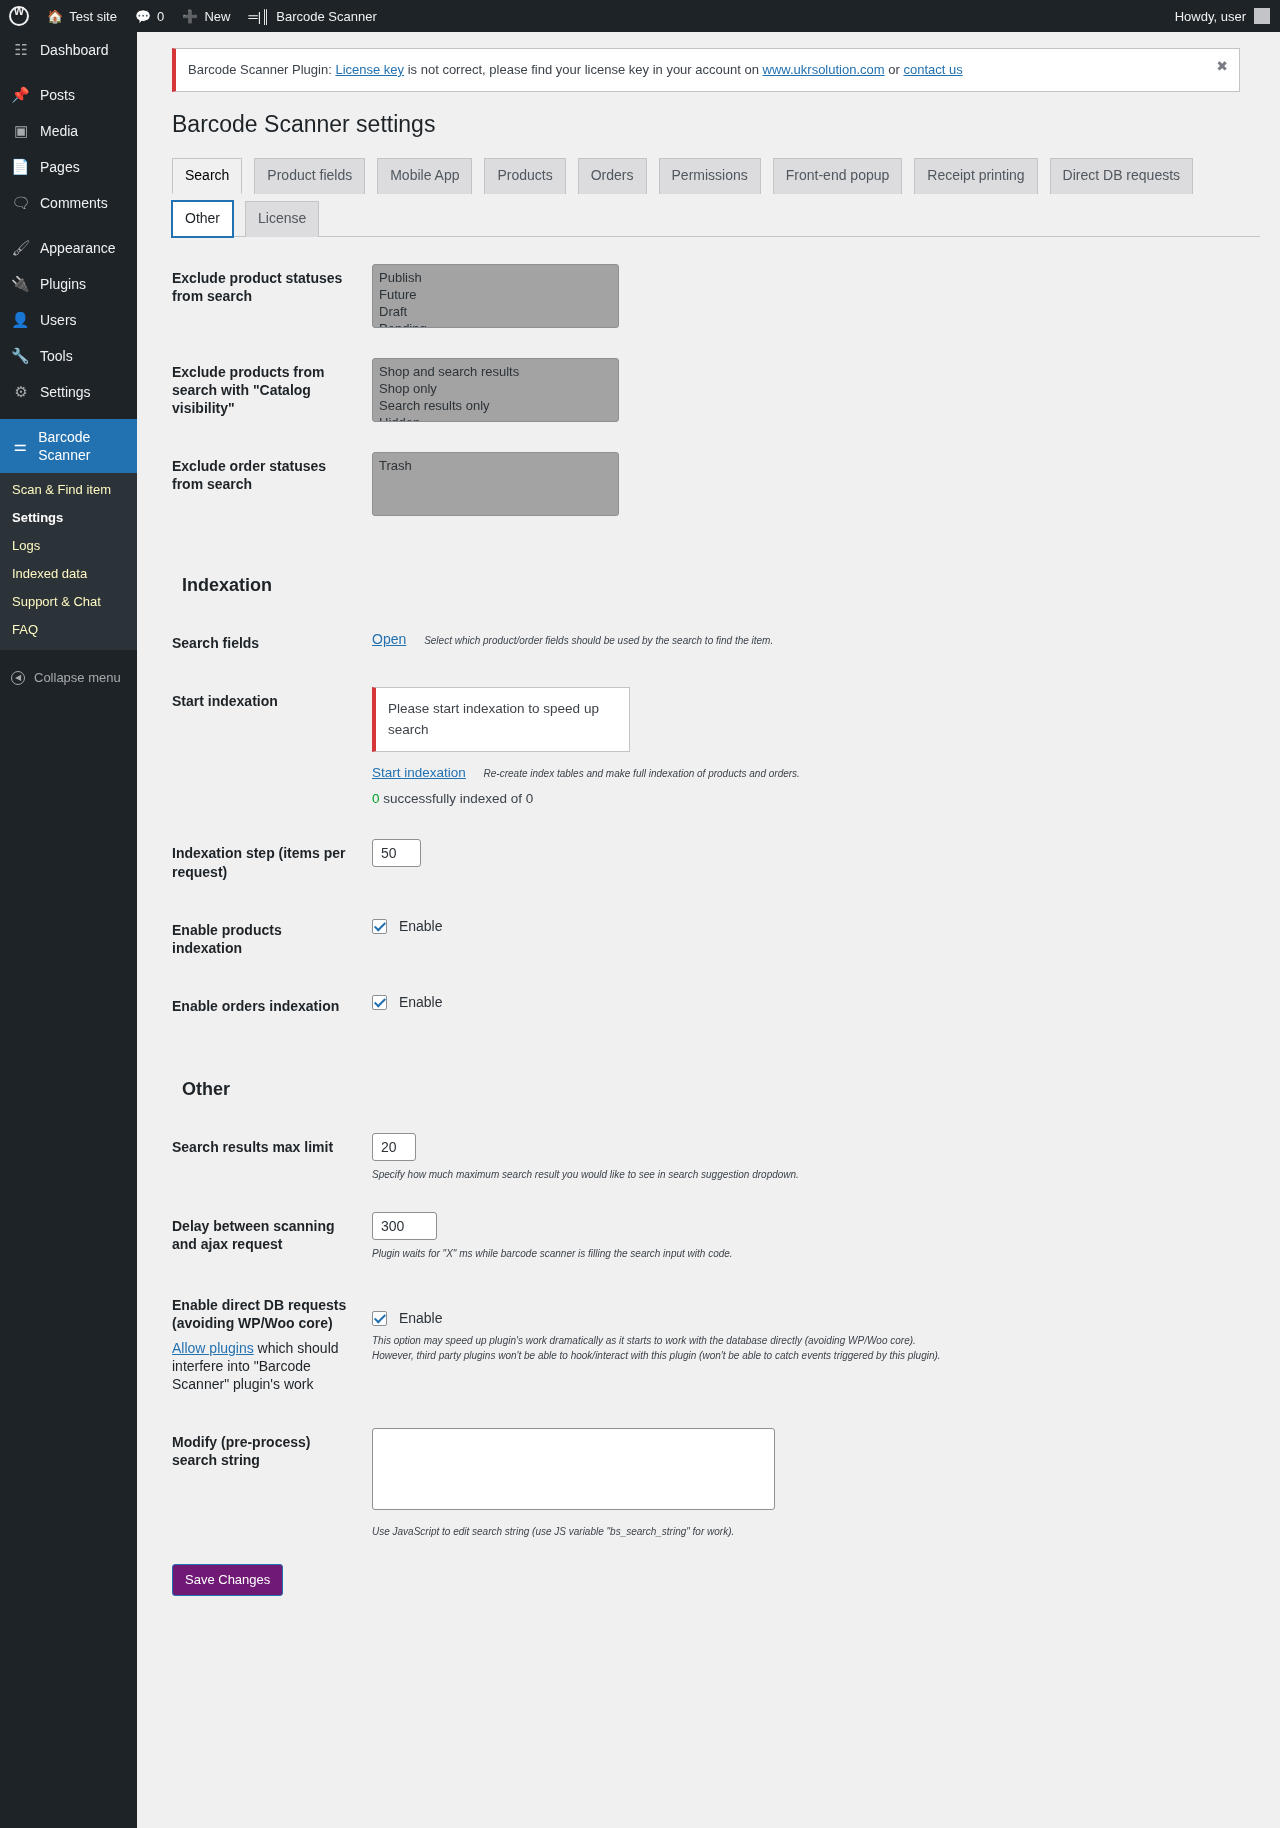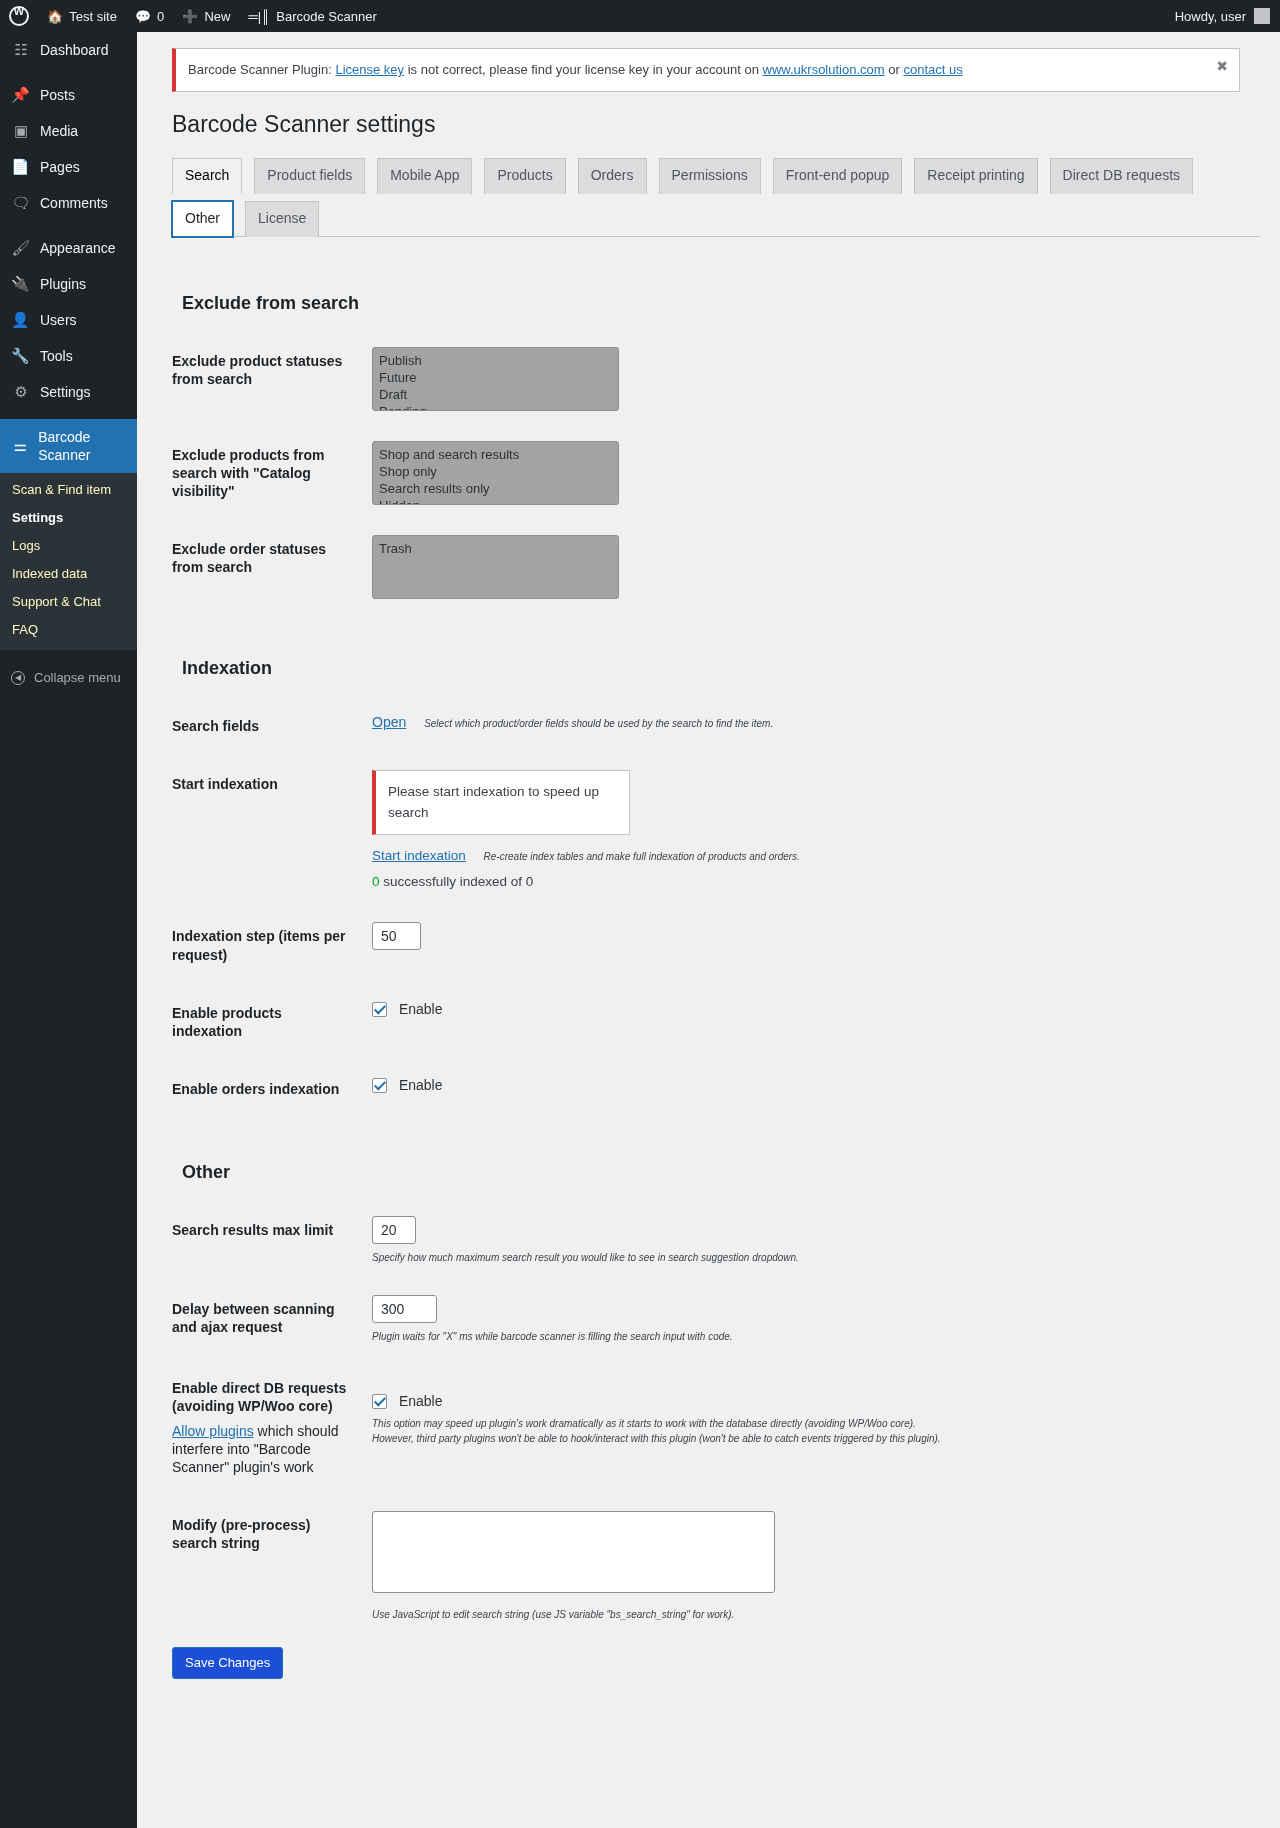--- a/index.html
+++ b/index.html
@@ -252,21 +252,21 @@
   .idx-row { margin-top: 11px; font-size: 13.5px; }
   .idx-count { margin-top: 6px; font-size: 13.5px; }
   .green { color: #00a32a; }
 
   textarea.ta {
     width: 403px; height: 82px;
     border: 1px solid #8c8f94; border-radius: 3px;
     background: #fff; resize: none;
   }
   .btn-primary {
-    background: #1d4ed8;
+    background: #701a75;
     border: 1px solid #2271b1;
     color: #fff;
     border-radius: 3px;
     padding: 6px 12px;
     font-size: 13px;
     line-height: 1.4;
     margin: 10px 0 0 0;
     cursor: pointer;
   }
   .inline-note { margin-left: 14px; }
@@ -392,21 +392,20 @@
       <span class="nav-tab">Front-end popup</span>
       <span class="nav-tab">Receipt printing</span>
       <span class="nav-tab">Direct DB requests</span>
       <span class="nav-tab focus">Other</span>
       <span class="nav-tab">License</span>
     </div>
 
     <div class="form-area">
 
       
-      <h2 class="section">Exclude from search</h2>
       <table class="form-table">
         <tbody>
             <tr>
           <th>Exclude product statuses from search</th>
           <td>
             <div class="fakeselect h4">
               <div class="opt">Publish</div>
               <div class="opt">Future</div>
               <div class="opt">Draft</div>
               <div class="opt">Pending</div>

